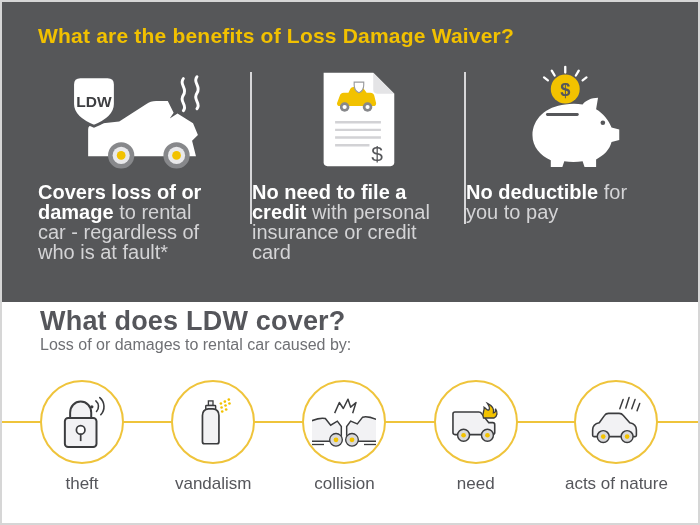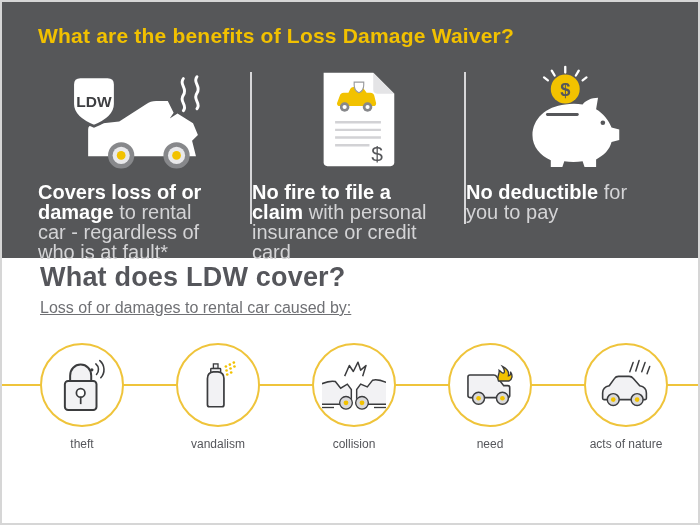--- a/index.html
+++ b/index.html
@@ -4,21 +4,21 @@
 <style>
   * { margin:0; padding:0; box-sizing:border-box; }
   html,body { background:#fff; }
   body { font-family:"Liberation Sans", sans-serif; }
   .page {
     width:700px; height:525px; background:#fff;
     border:2px solid #D6D6D6; position:relative; overflow:hidden;
   }
   
   .top-panel {
-    background:#565759; height:256px; width:100%;
+    background:#565759; height:300px; width:100%;
     padding:22px 20px 0 36px;
   }
   .benefits-title {
     color:#F2C100; font-size:21px; font-weight:bold; letter-spacing:.2px;
   }
   .columns { display:flex; margin-top:14px; }
   .col { flex:1 1 0; display:flex; flex-direction:column; align-items:flex-start; }
   .icon-area {
     height:108px; width:100%; display:flex;
     align-items:flex-end; justify-content:center;
@@ -31,37 +31,37 @@
   .vdiv {
     width:2px; background:#D7D7D9; height:152px;
     margin-top:10px; flex:0 0 auto;
   }
   
   .bottom-panel { padding:0 30px 0 38px; }
   .coverage-title {
     margin-top:4px; font-size:27px; line-height:30px;
     color:#55565B; font-weight:600; letter-spacing:.2px;
   }
-  .coverage-subtitle { margin-top:7px; font-size:16px; color:#6F7074;text-decoration:underline; }
+  .coverage-subtitle { font-size:16px; color:#6F7074; }
   .circles-row {
     position:relative; margin-top:26px;
     display:flex; justify-content:space-between;
   }
   .connector-line {
     position:absolute; left:-38px; right:-30px; top:41px;
     height:2px; background:#EFC43B;
   }
   .cov-item { display:flex; flex-direction:column; align-items:center; position:relative; }
   .cov-circle {
     width:84px; height:84px; border-radius:50%;
     border:2.5px solid #EFC43B; background:#fff;
     display:flex; align-items:center; justify-content:center;
     position:relative; z-index:1;
   }
-  .cov-label { margin-top:10px; font-size:12px; color:#55565B; white-space:nowrap; }
+  .cov-label { margin-top:10px; font-size:17px; color:#55565B; white-space:nowrap; }
   .footnote {
     margin-top:12px; font-size:9.5px; line-height:14px;
     color:#97979B; max-width:590px;
   }
   svg { display:block; }
 </style>
 </head>
 <body>
 
 <div class="page">
@@ -103,21 +103,21 @@
             <circle cx="56" cy="44" r="5" fill="#87888B"></circle>
               <circle cx="56" cy="44" r="2.2" fill="#fff"></circle>
             <path d="M42,21 q0,6 5,8 q5,-2 5,-8 l0,-3 -10,0 Z" fill="#fff" stroke="#9A9B9E" stroke-width="1.2"></path>
             <line x1="22" y1="60" x2="70" y2="60" stroke="#D2D2D5" stroke-width="2.5"></line>
             <line x1="22" y1="68" x2="70" y2="68" stroke="#D2D2D5" stroke-width="2.5"></line>
             <line x1="22" y1="76" x2="70" y2="76" stroke="#D2D2D5" stroke-width="2.5"></line>
             <line x1="22" y1="84" x2="58" y2="84" stroke="#D2D2D5" stroke-width="2.5"></line>
             <text x="66" y="101" font-size="22" fill="#56575A" text-anchor="middle">$</text>
           </svg>
         </div>
-        <p class="benefit-text"><strong>No fire to file a claim</strong> <span>with personal insurance or credit card</span></p>
+        <p class="benefit-text"><strong>No need to file a credit</strong> <span>with personal insurance or credit card</span></p>
       </div>
 
       <div class="vdiv"></div>
 
       <div class="col">
         <div class="icon-area">
           <svg viewBox="0 0 126 112" width="122" height="108">
             <g stroke="#fff" stroke-width="2.4" stroke-linecap="round">
               <line x1="42" y1="9" x2="45" y2="14"></line>
               <line x1="56" y1="5" x2="56" y2="11"></line>

